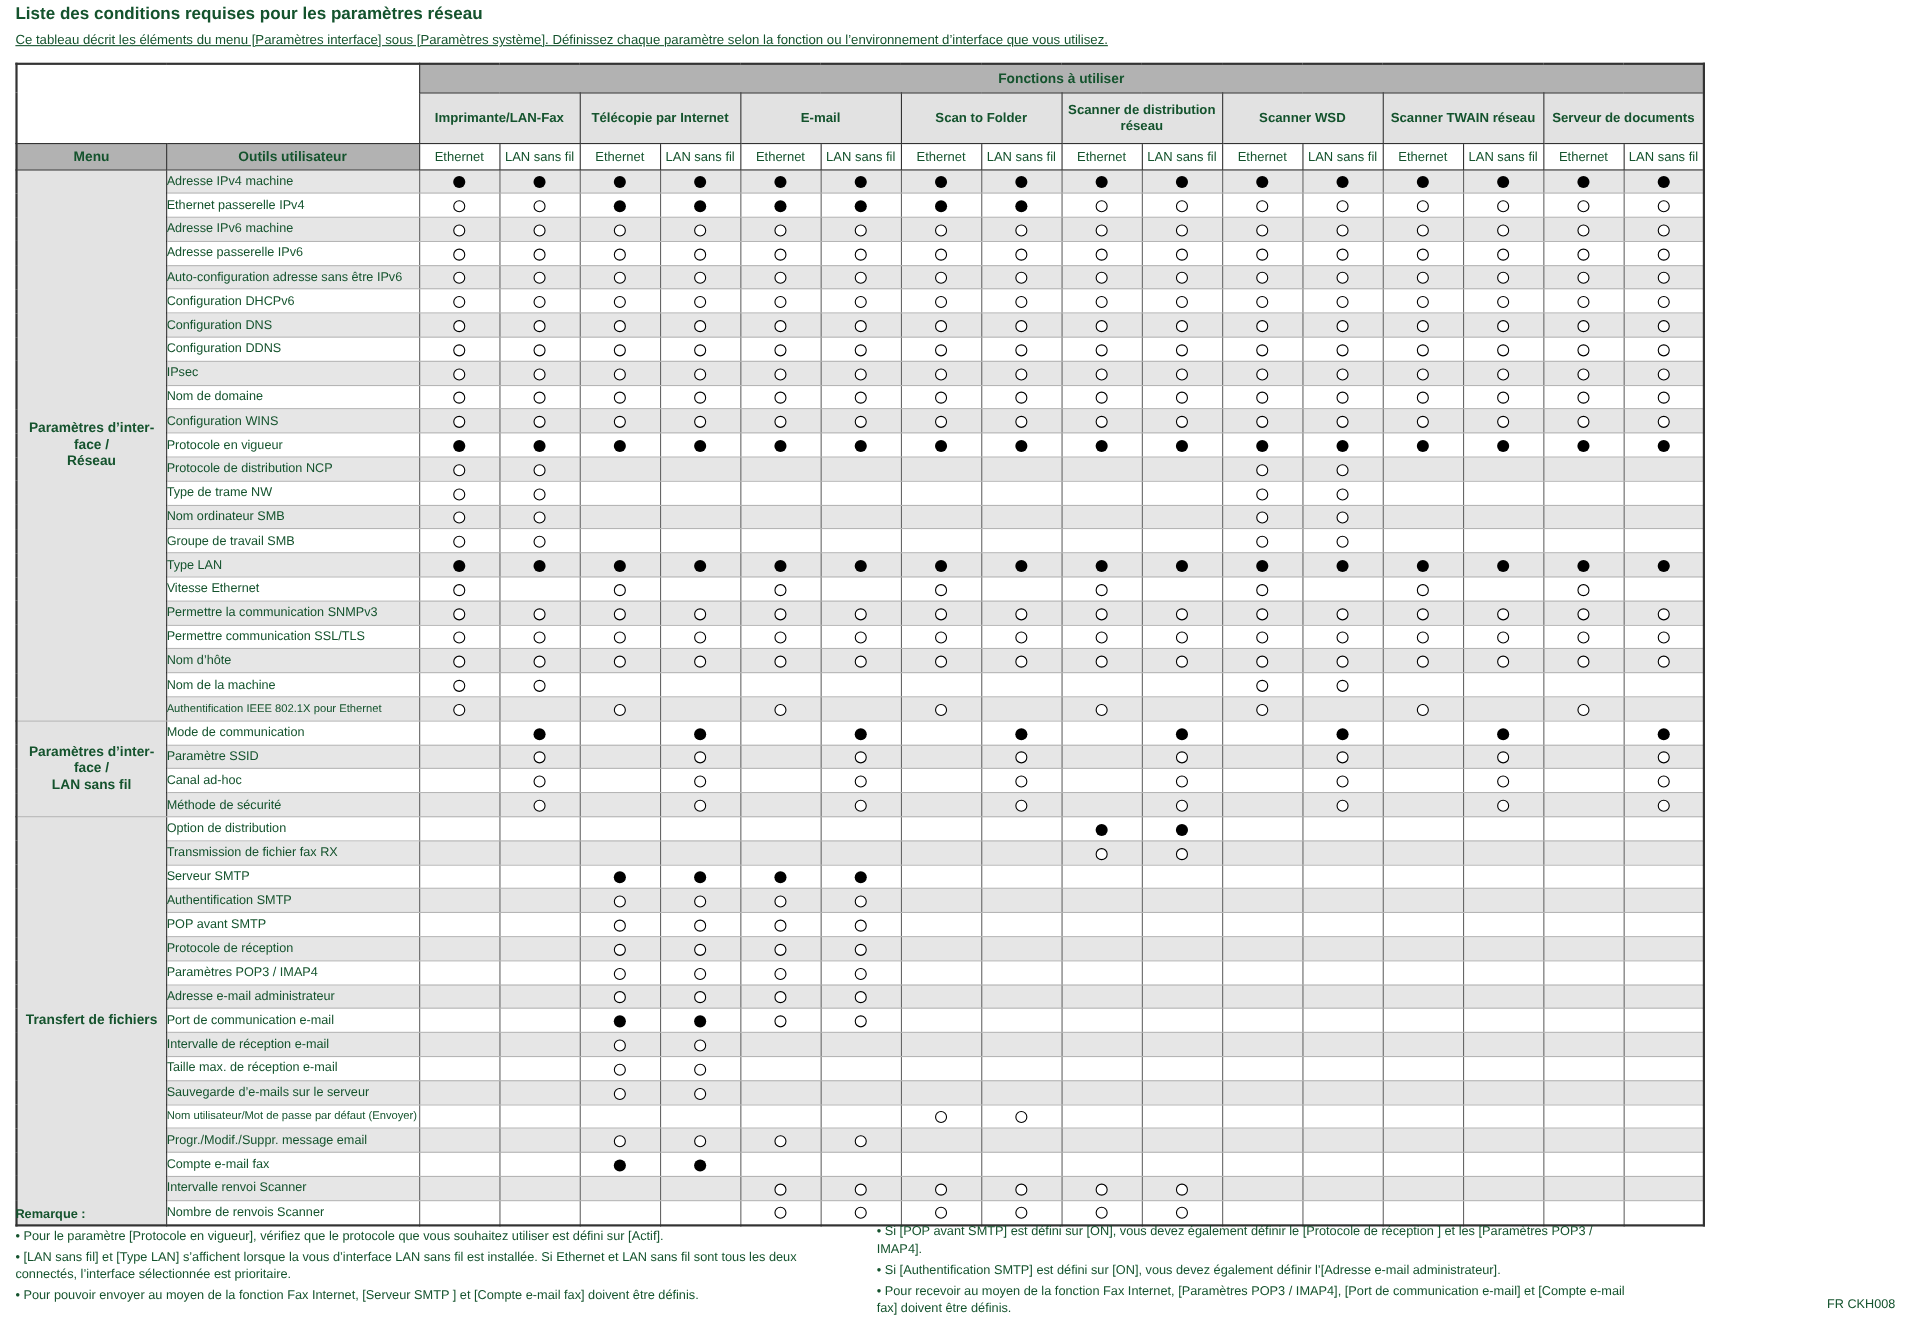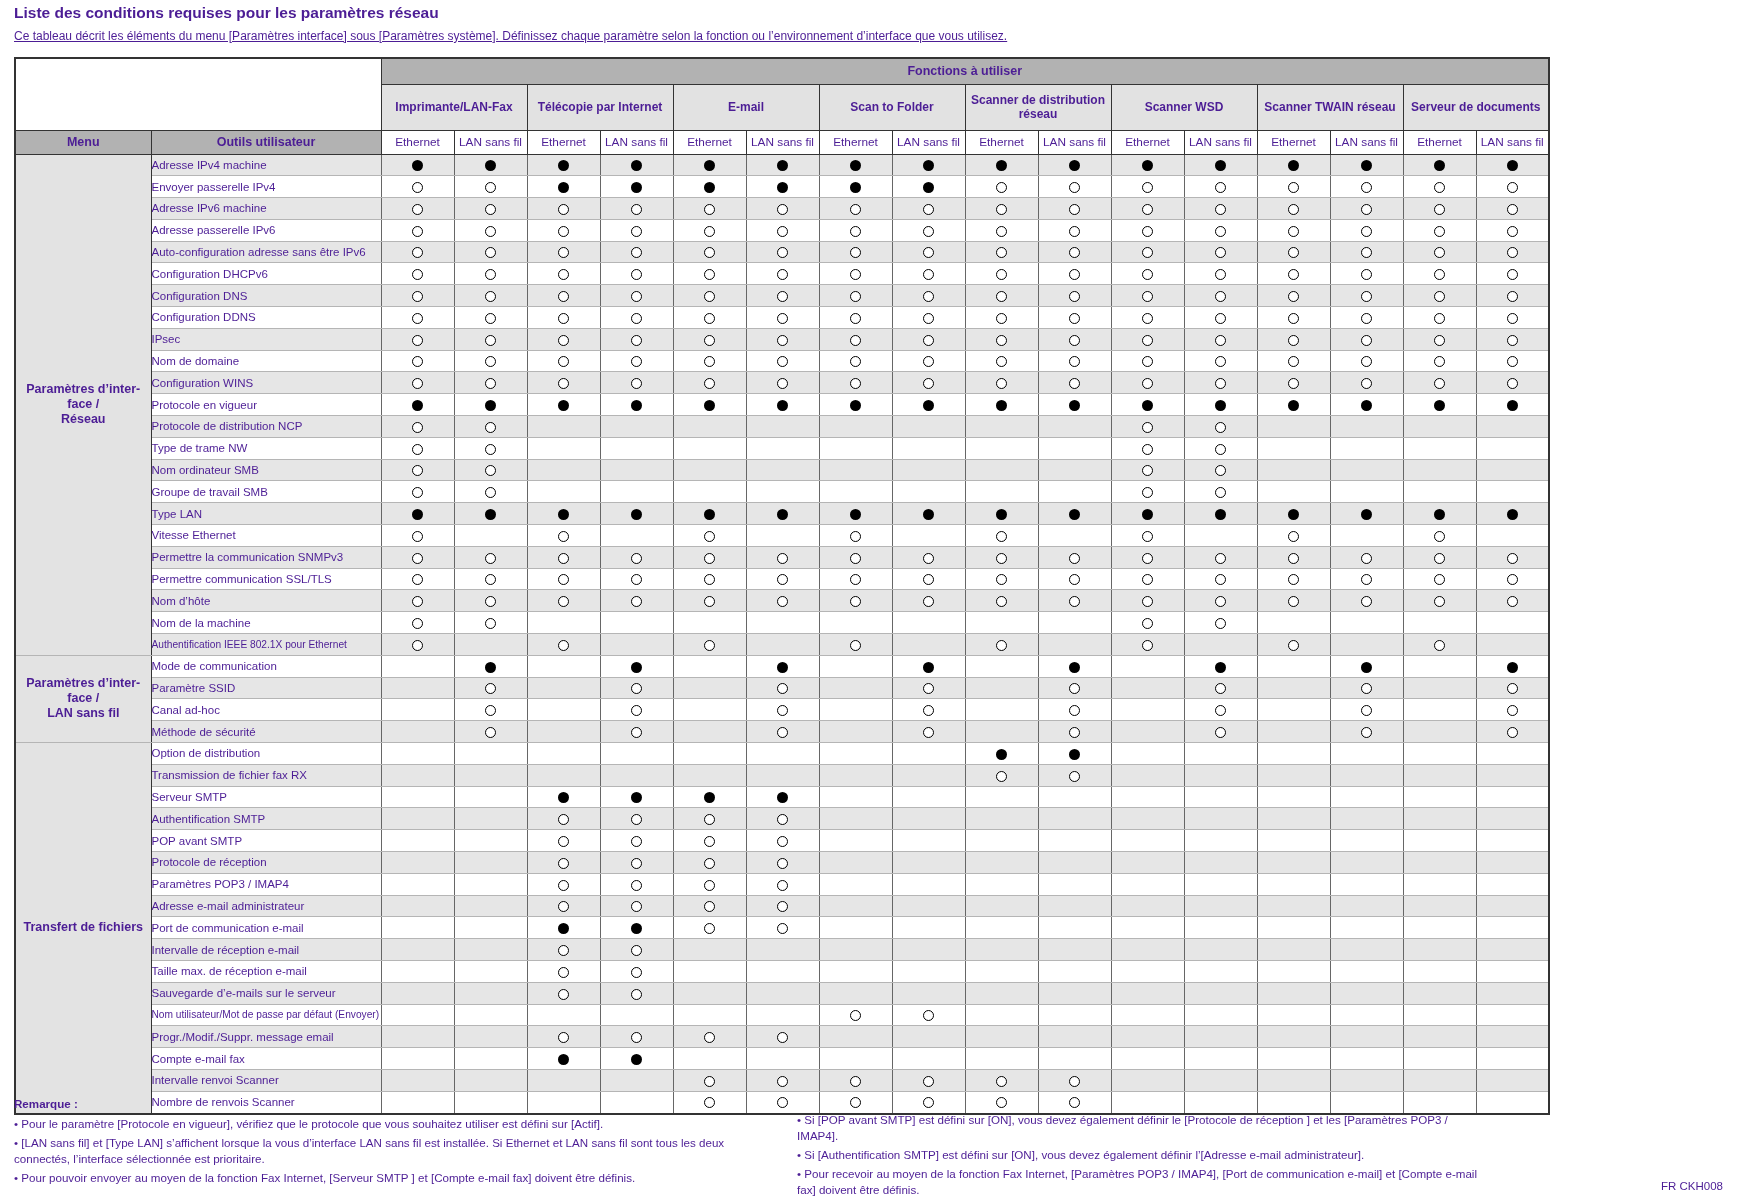--- a/index.html
+++ b/index.html
@@ -1,17 +1,17 @@
 <!DOCTYPE html>
 <html><head>
 <meta charset="utf-8">
 <style>
   html,body{margin:0;padding:0;background:#fff;}
   #page{position:relative;width:1739px;height:1200px;background:#ffffff;
-        font-family:"Liberation Sans","DejaVu Sans",sans-serif;color:#4c1d95;}
+        font-family:"Liberation Sans","DejaVu Sans",sans-serif;color:#14532d;}
   #title{position:absolute;left:14px;top:4px;font-size:15.5px;font-weight:bold;}
   #subtitle{position:absolute;left:14px;top:29px;font-size:12px;text-decoration:underline;}
   #legend{position:absolute;left:18px;top:60px;font-size:12.5px;}
   .legend-line{height:18px;display:flex;align-items:center;gap:6px;}
   .legend-line+.legend-line{margin-top:17px;}
   .dot-f{display:inline-block;width:11px;height:11px;border-radius:50%;background:#000;vertical-align:middle;}
   .dot-o{display:inline-block;width:9px;height:9px;border-radius:50%;border:1.5px solid #000;background:#fff;vertical-align:middle;}
   #tbl{position:absolute;left:14px;top:57px;border-collapse:collapse;table-layout:fixed;
        border:2px solid #333;font-size:12px;}
   #tbl col.c-menu{width:136px;} #tbl col.c-tools{width:230px;} #tbl col.c-d{width:73px;}
@@ -129,21 +129,21 @@
           <td class="mx"><span class="dot-f"></span></td>
           <td class="mx"><span class="dot-f"></span></td>
           <td class="mx"><span class="dot-f"></span></td>
           <td class="mx"><span class="dot-f"></span></td>
           <td class="mx"><span class="dot-f"></span></td>
           <td class="mx"><span class="dot-f"></span></td>
           <td class="mx"><span class="dot-f"></span></td>
           <td class="mx"><span class="dot-f"></span></td>
         </tr>
         <tr class="even">
-          <td class="lbl">Envoyer passerelle IPv4</td>
+          <td class="lbl">Ethernet passerelle IPv4</td>
           <td class="mx"><span class="dot-o"></span></td>
           <td class="mx"><span class="dot-o"></span></td>
           <td class="mx"><span class="dot-f"></span></td>
           <td class="mx"><span class="dot-f"></span></td>
           <td class="mx"><span class="dot-f"></span></td>
           <td class="mx"><span class="dot-f"></span></td>
           <td class="mx"><span class="dot-f"></span></td>
           <td class="mx"><span class="dot-f"></span></td>
           <td class="mx"><span class="dot-o"></span></td>
           <td class="mx"><span class="dot-o"></span></td>

